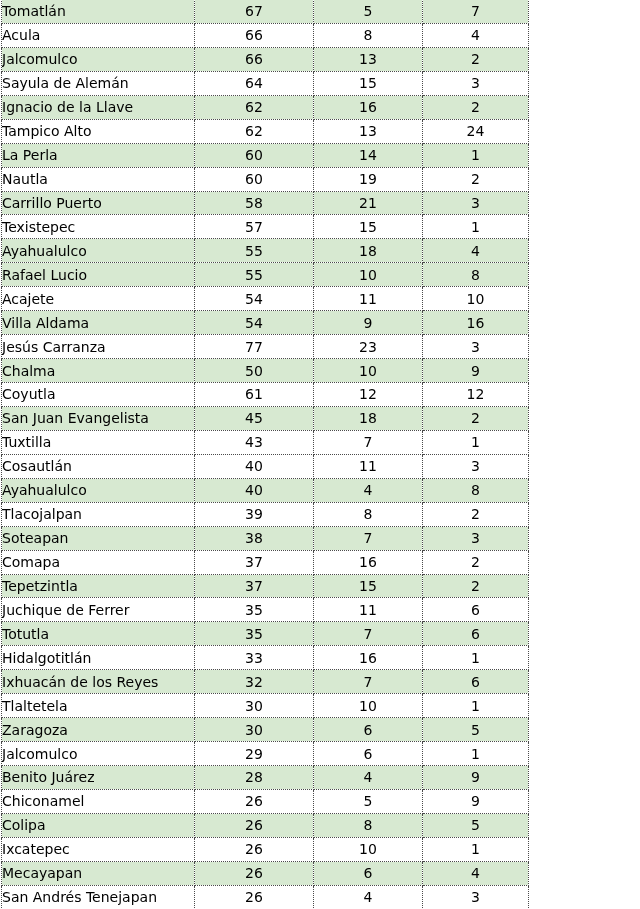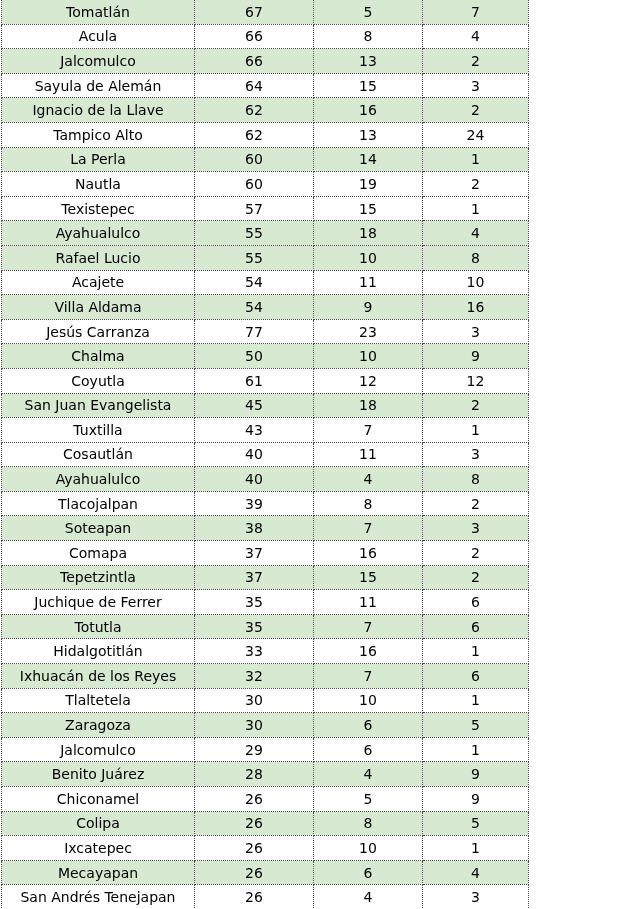--- a/index.html
+++ b/index.html
@@ -26,21 +26,21 @@
   table.data-table td {
     border: 1px dotted #4a4a4a;
     font-size: 14px;
     color: #000000;
     padding: 0;
     vertical-align: middle;
     white-space: nowrap;
     overflow: hidden;
   }
   td.name-col {
-    text-align: center;
+    text-align: left;
     padding-left: 4px;
     margin-top: 37px;
   }
   td.num-col {
     text-align: center;
   }
   tr.row-green td { background: var(--row-green, #d7e9d1); }
   tr.row-white td { background: var(--row-white, #ffffff); }
 </style>
 </head>
@@ -95,20 +95,26 @@
         <td class="num-col">60</td>
         <td class="num-col">14</td>
         <td class="num-col">1</td>
       </tr>
       <tr class="row-white">
         <td class="name-col">Nautla</td>
         <td class="num-col">60</td>
         <td class="num-col">19</td>
         <td class="num-col">2</td>
       </tr>
+      <tr class="row-green">
+        <td class="name-col">Carrillo Puerto</td>
+        <td class="num-col">58</td>
+        <td class="num-col">21</td>
+        <td class="num-col">3</td>
+      </tr>
       <tr class="row-white">
         <td class="name-col">Texistepec</td>
         <td class="num-col">57</td>
         <td class="num-col">15</td>
         <td class="num-col">1</td>
       </tr>
       <tr class="row-green">
         <td class="name-col">Ayahualulco</td>
         <td class="num-col">55</td>
         <td class="num-col">18</td>

